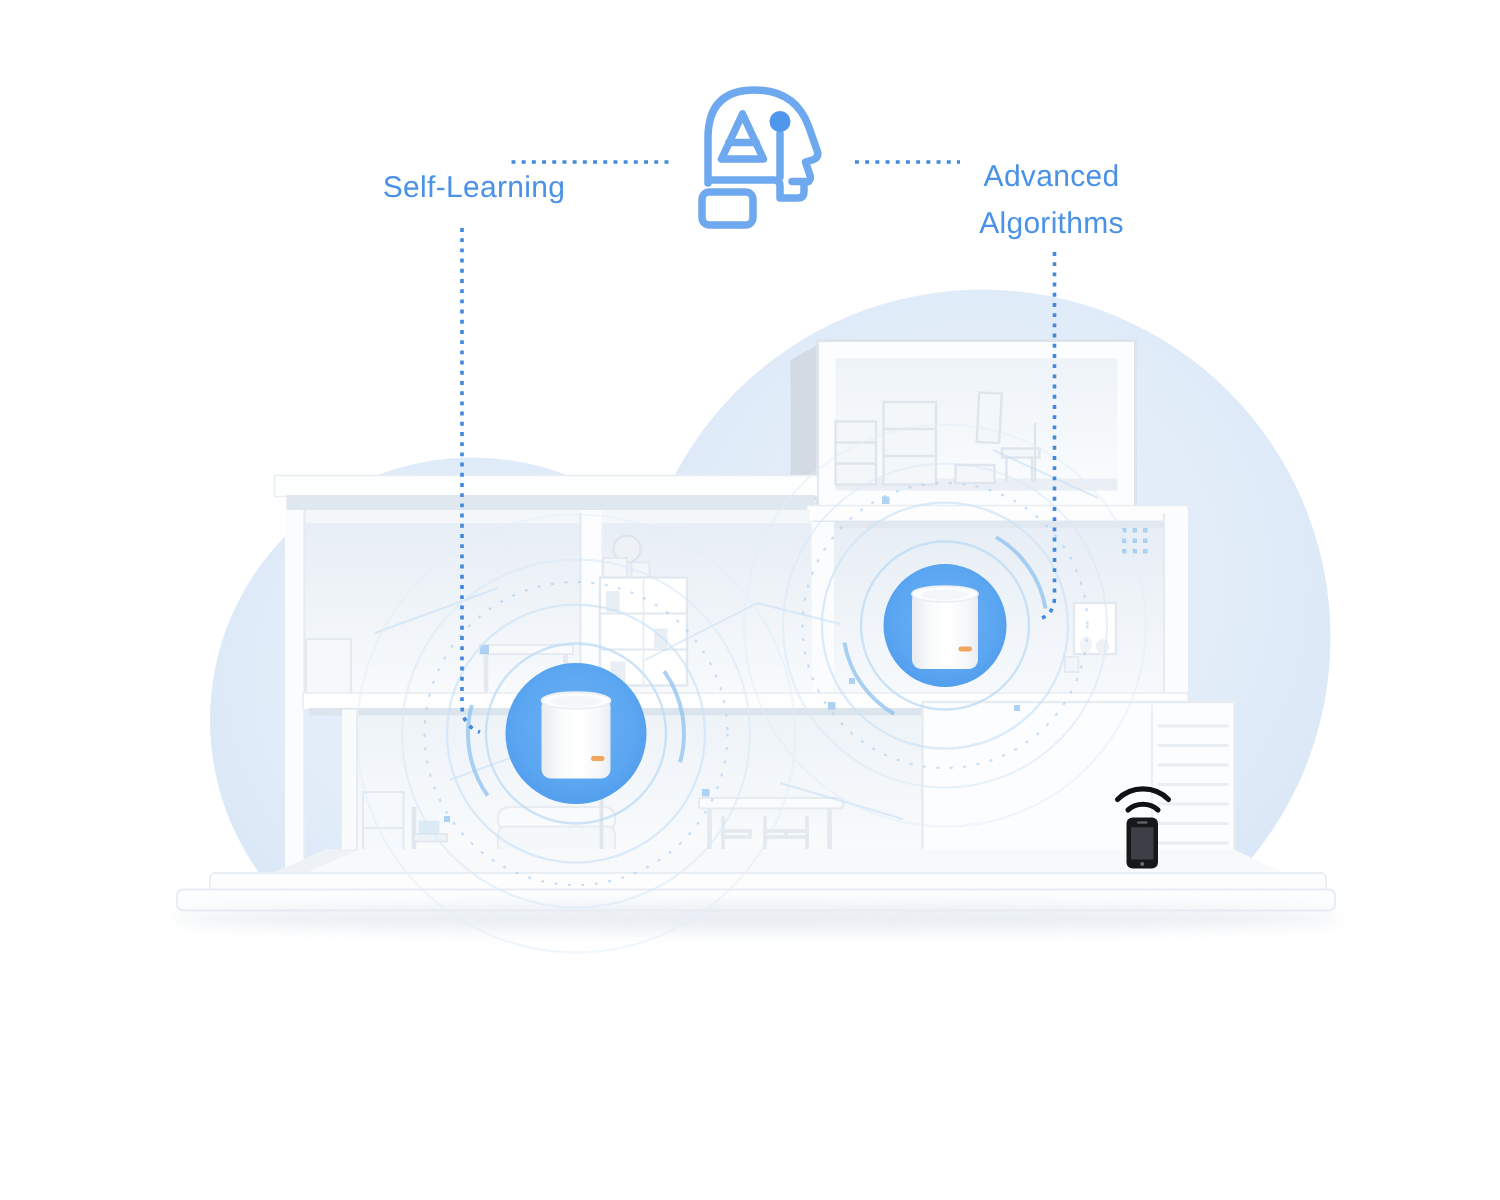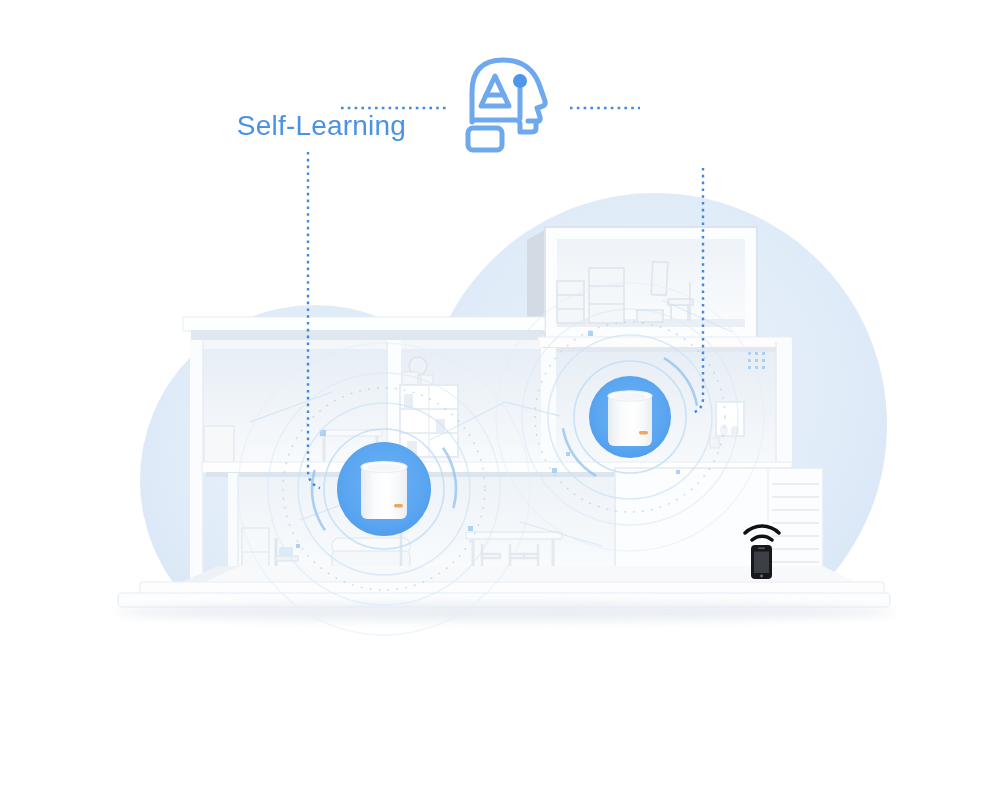--- a/index.html
+++ b/index.html
@@ -3,22 +3,22 @@
 <meta charset="utf-8">
 <style>
   html,body{margin:0;padding:0;background:#ffffff;}
   .stage{
     position:relative;width:1000px;height:800px;overflow:hidden;
     background:#ffffff;font-family:"Liberation Sans",sans-serif;
   }
   .scene{position:absolute;left:0;top:0;}
   .callout{
     position:absolute;color:var(--label-blue,#4a92e6);
-    font-size:28px;font-weight:500;letter-spacing:.2px;
-    text-align:right;line-height:31px;
+    font-size:20px;font-weight:500;letter-spacing:.2px;
+    text-align:center;line-height:31px;
   }
   .callout.left{left:226px;top:110px;width:180px;}
   .callout.right{left:616px;top:103px;width:170px;}
   .ai-icon{position:absolute;left:450px;top:48px;}
 </style>
 </head>
 <body>
 
 <div class="stage">
 
@@ -279,14 +279,15 @@
       <path d="M45,28 L31,58 H59 Z"></path>
       <line x1="36" y1="47" x2="54" y2="47"></line>
       <line x1="70" y1="41" x2="70" y2="70"></line>
       <path d="M24,72 H66 Q70,72 70,76 V84 H82 Q86,84 86,80 V76 Q86,73 89,73"></path>
       <rect x="18" y="80" width="34" height="22" rx="5"></rect>
     </g>
     <circle cx="70" cy="33" r="7" fill="#4f97ec"></circle>
   </svg>
 
   <div class="callout left">Self-Learning</div>
+  <div class="callout right">Advanced Algorithms</div>
 
 </div>
 
 </body></html>

